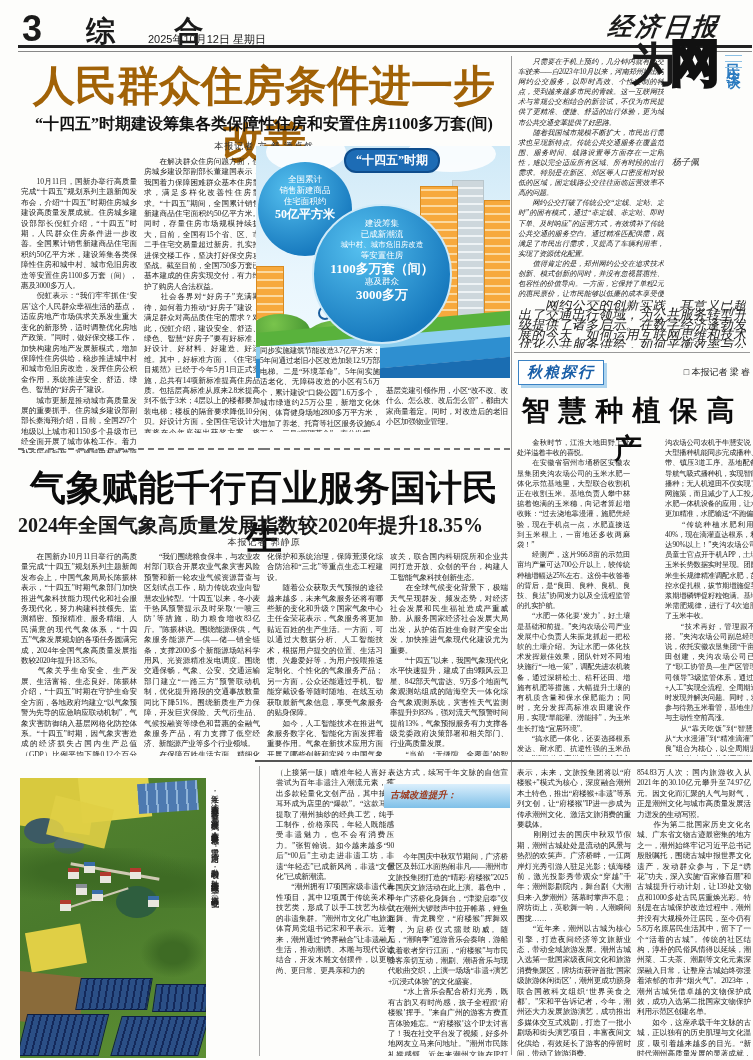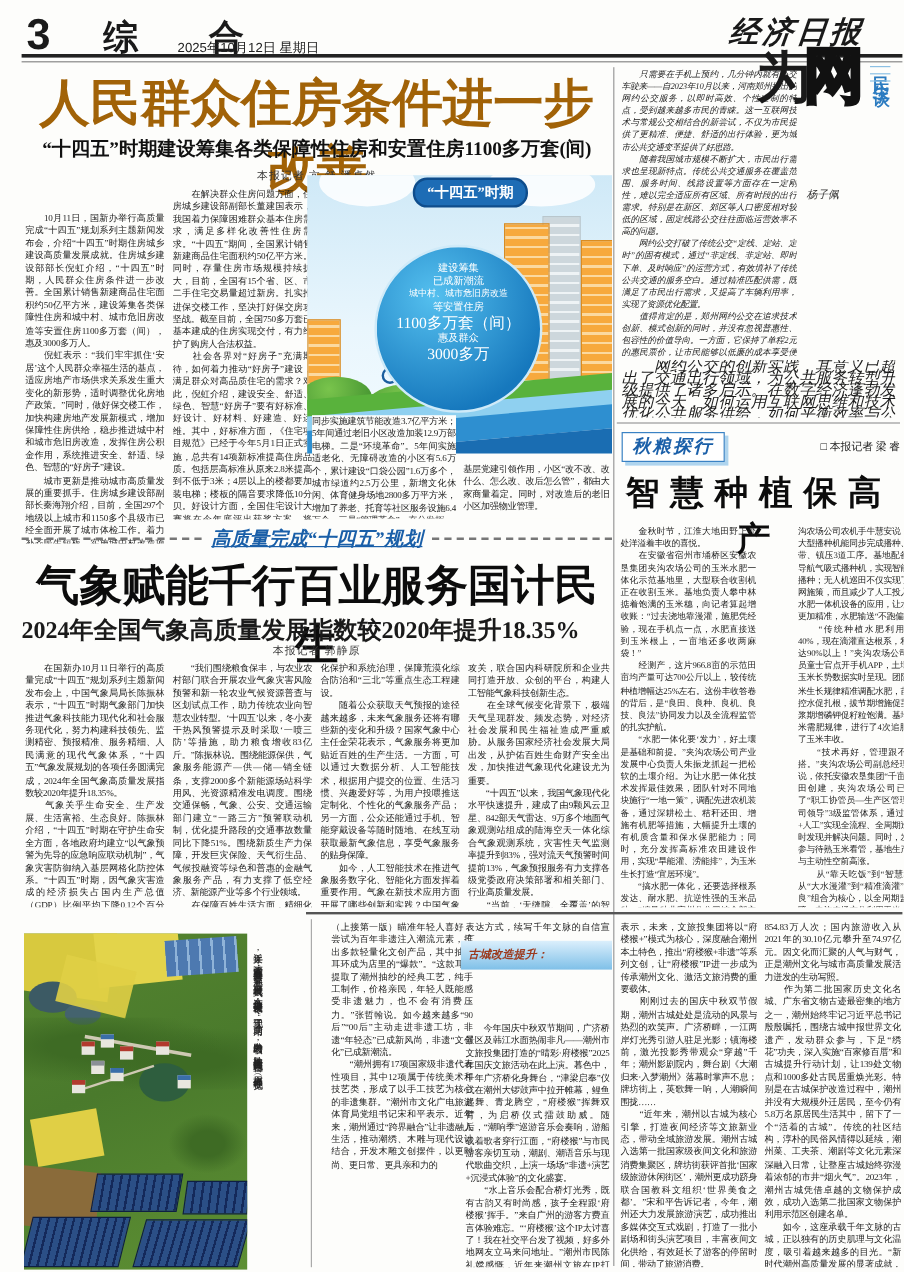--- a/index.html
+++ b/index.html
@@ -36,21 +36,21 @@
   .info{position:absolute;left:256px;top:146px;width:254px;height:232px;overflow:hidden;
         background:linear-gradient(180deg,#cfe9f7 0%,#e9f6fd 55%,#f3fbff 100%);}
   .cloud{position:absolute;background:#fff;border-radius:50%;opacity:.85;}
   .bubble{position:absolute;background:#1d6cb5;border:2px solid #0f4d8c;color:#fff;
           font-weight:bold;font-size:12px;border-radius:12px;padding:2px 10px;white-space:nowrap;}
   .circ{position:absolute;border-radius:50%;color:#fff;text-align:center;
         background:radial-gradient(circle at 35% 30%,#55c0ef,#1678bd 75%);}
   .circ .s{font-size:8.5px;line-height:11px;}
   .circ .m{font-size:7.5px;line-height:10px;}
   .circ .b1{font-size:12px;font-weight:900;line-height:14px;}
-  .circ .b2{font-size:13px;font-weight:400;line-height:15px;text-align:center;}
+  .circ .b2{font-size:13px;font-weight:700;line-height:15px;text-align:center;}
   .bld{position:absolute;}
   .win-o{background:repeating-linear-gradient(0deg,#f7a93d 0 6px,#fbd9a0 6px 8px);}
   .win-g{background:repeating-linear-gradient(0deg,#cdd7dc 0 6px,#eef3f5 6px 8px);}
   .bush{position:absolute;border-radius:50%;background:radial-gradient(circle at 40% 30%,#79c44c,#3f8f2e);}
   .wave{position:absolute;left:-30px;right:-30px;}
   .patchtxt{position:absolute;background:#fdfdfb;}
   
   .tagbox{position:absolute;border:1px solid #3a82c4;box-shadow:3px 3px 0 #aed4ee;background:#fff;
           color:#1a5fa8;font-weight:900;font-style:italic;font-size:15px;padding:2px 8px;letter-spacing:2px;}
   .h-grain{font-size:28px;font-weight:900;letter-spacing:9px;text-align:center;color:#0c0c0c;}
@@ -111,38 +111,43 @@
   <div class="bush" style="left:-6px;top:168px;width:60px;height:34px;"></div>
   <div class="bush" style="left:50px;top:174px;width:70px;height:34px;"></div>
   <div class="bush" style="left:120px;top:170px;width:76px;height:38px;"></div>
   <div class="bush" style="left:196px;top:174px;width:70px;height:36px;"></div>
 
   <div class="wave" style="top:176px;height:16px;background:#59b23c;transform:rotate(-5deg);"></div>
   <div class="wave" style="top:190px;height:14px;background:#8fd0f0;transform:rotate(-5deg);"></div>
   <div class="wave" style="top:202px;height:20px;background:#2e8fd0;transform:rotate(-5deg);"></div>
   <div class="wave" style="top:222px;height:26px;background:#1a6db2;transform:rotate(-5deg);"></div>
 
+  <div class="circ" style="left:2px;top:16px;width:94px;height:94px;padding-top:12px;box-sizing:border-box;">
+    <div class="s">全国累计</div>
+    <div class="s">销售新建商品</div>
+    <div class="s">住宅面积约</div>
+    <div class="b1">50亿平方米</div>
+  </div>
   <div class="circ" style="left:56px;top:58px;width:140px;height:140px;padding-top:12px;box-sizing:border-box;border:2px solid #cfeaf8;">
     <div class="s">建设筹集</div>
     <div class="s">已成新潮流</div>
     <div class="m">城中村、城市危旧房改造</div>
     <div class="s">等安置住房</div>
     <div class="b2">1100多万套（间）</div>
     <div class="s">惠及群众</div>
     <div class="b2">3000多万</div>
   </div>
   <div class="bubble" style="left:88px;top:2px;">“十四五”时期</div>
 </div>
 
 <div class="col patchtxt" style="left:260px;top:346px;width:120px;height:86px;">同步实施建筑节能改造3.7亿平方米；5年间通过老旧小区改造加装12.9万部电梯。二是“环境革命”。5年间实施适老化、无障碍改造的小区有5.6万个，累计建设“口袋公园”1.6万多个，城市绿道约2.5万公里，新增文化休闲、体育健身场地2800多万平方米，增加了养老、托育等社区服务设施6.4万个。三是“管理革命”。充分发挥</div>
 <div class="col patchtxt" style="left:386px;top:386px;width:122px;height:46px;">基层党建引领作用，小区“改不改、改什么、怎么改、改后怎么管”，都由大家商量着定。同时，对改造后的老旧小区加强物业管理。</div>
 
 <div class="abs banner" style="left:18px;top:438px;width:492px;height:22px;">
   <div class="dash"></div>
-  <div class="btxt">高质量完成“十四五”规划</div>
   <div class="dash"></div>
 </div>
 
 <div class="abs hei h-weather" style="left:18px;top:464px;width:492px;">气象赋能千行百业服务国计民生</div>
 <div class="abs h-wsub" style="left:18px;top:512px;width:492px;">2024年全国气象高质量发展指数较2020年提升18.35%</div>
 <div class="abs byline" style="left:18px;top:536px;width:492px;">本报记者  郭静原</div>
 
 <div class="col" style="left:21px;top:552px;width:116px;height:204px;">　　在国新办10月11日举行的高质量完成“十四五”规划系列主题新闻发布会上，中国气象局局长陈振林表示，“十四五”时期气象部门加快推进气象科技能力现代化和社会服务现代化，努力构建科技领先、监测精密、预报精准、服务精细、人民满意的现代气象体系，“十四五”气象发展规划的各项任务圆满完成，2024年全国气象高质量发展指数较2020年提升18.35%。
 　　气象关乎生命安全、生产发展、生活富裕、生态良好。陈振林介绍，“十四五”时期在守护生命安全方面，各地政府均建立“以气象预警为先导的应急响应联动机制”，气象灾害防御纳入基层网格化防控体系。“十四五”时期，因气象灾害造成的经济损失占国内生产总值（GDP）比例平均下降0.12个百分点。
 　　在助力生产发展方面，气象服务覆盖国民经济70多个行业大类，数字气象融入“一网统管”平台。“十四五”时期人工增雨（雪）作业累计增加降水约370亿吨，人工防雹作业减少经济损失约603亿元。</div>

